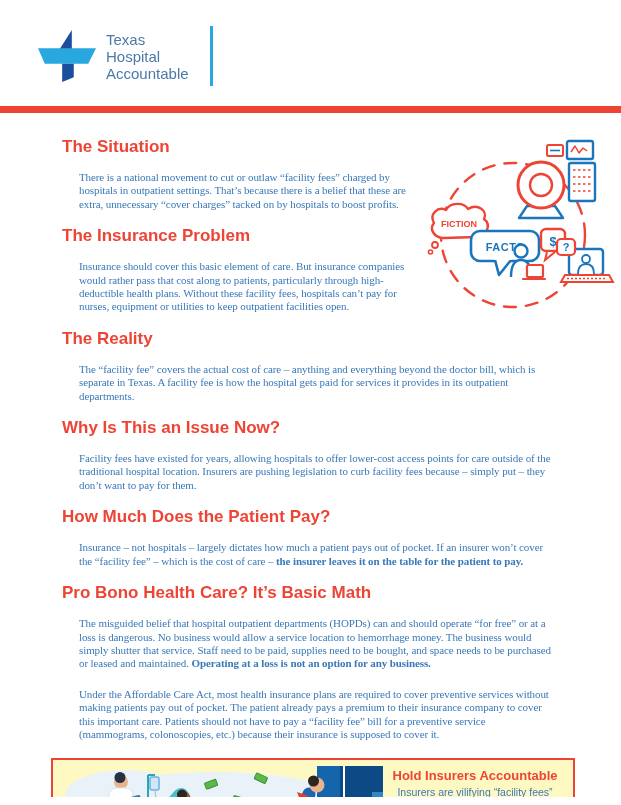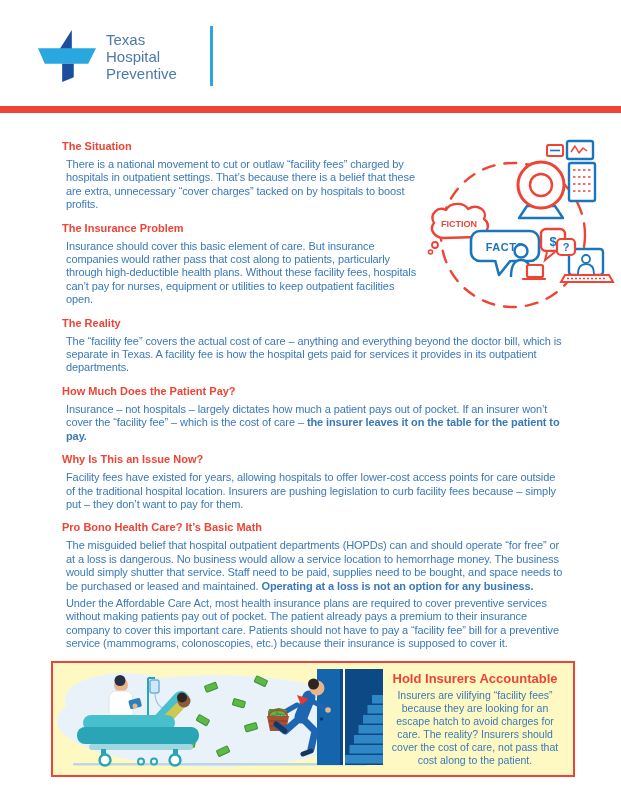--- a/index.html
+++ b/index.html
@@ -12,23 +12,23 @@
   .logo-mark{flex:0 0 auto;}
   .logo-text{margin-left:10px;width:100px;font-size:15px;line-height:17px;color:#4b7aa9;}
   .divider{width:3px;height:60px;background:#29a8e0;margin:0 16px 0 4px;flex:0 0 auto;}
   .title-block{padding-top:2px;}
   .doc-title{font-size:20px;font-weight:bold;color:#1b75bc;letter-spacing:-0.2px;}
   .doc-subtitle{font-size:18px;font-style:italic;color:#ee4436;margin-top:4px;}
   .red-bar{width:621px;height:7px;background:#ee4436;margin-top:14px;}
   
   .content{padding:26px 51px 0 62px;}
   .illu-top{float:right;width:190px;height:172px;margin:0 -45px 4px 8px;}
-  .sec-h{margin:9px 0 1px 0;font-size:11px;line-height:15px;font-weight:bold;color:#ee4436;}
+  .sec-h{margin:9px 0 1px 0;font-size:17px;line-height:15px;font-weight:bold;color:#ee4436;}
   .sec:first-of-type .sec-h{margin-top:0;}
-  .sec-p{margin:4px;font-size:11px;line-height:13.4px;color:#3a79b8;letter-spacing:-0.1px;}
+  .sec-p{margin:17px;font-size:11px;line-height:13.4px;color:#3a79b8;letter-spacing:-0.1px;font-family:Liberation Serif, serif;}
   .sec-p strong{font-weight:bold;color:#3a79b8;}
   
   .callout{
     clear:both;margin:10px 0 8px -11px;width:520px;height:112px;
     border:2px solid #ee4436;display:flex;align-items:center;background:#fef9c3;
   }
   .callout-illu{flex:0 0 auto;margin-left:2px;}
   .callout-text{flex:1;text-align:center;padding:2px 10px 2px 2px;}
   .callout-title{font-size:13px;font-weight:bold;color:#ee4436;margin-bottom:3px;}
   .callout-body{font-size:10.5px;line-height:13px;color:#3a79b8;}
@@ -43,21 +43,21 @@
 
   <div class="header">
     <svg class="logo-mark" width="58" height="58" viewBox="0 0 60 60">
       <polygon points="21,25 35,3 35,25" fill="#1b4f9e"></polygon>
       <polygon points="0,22 60,22 52,38 7,38" fill="#29a8e0"></polygon>
       <polygon points="25,38 37,38 37,52 25,57" fill="#1b4f9e"></polygon>
     </svg>
     <div class="logo-text">
       <div>Texas</div>
       <div>Hospital</div>
-      <div>Preventive</div>
+      <div>Accountable</div>
     </div>
     <div class="divider"></div>
   </div>
   <div class="red-bar"></div>
 
   <div class="content">
 
     <svg class="illu-top" viewBox="0 0 190 172">
       <circle cx="88" cy="96" r="72" fill="none" stroke="#ee4436" stroke-width="2.4" stroke-dasharray="12 10" stroke-linecap="round"></circle>
 
@@ -122,26 +122,26 @@
     </section>
     <section class="sec">
       <h3 class="sec-h">The Insurance Problem</h3>
       <p class="sec-p"><span>Insurance should cover this basic element of care. But insurance companies would rather pass that cost along to patients, particularly through high-deductible health plans. Without these facility fees, hospitals can’t pay for nurses, equipment or utilities to keep outpatient facilities open.</span><strong></strong></p>
     </section>
     <section class="sec">
       <h3 class="sec-h">The Reality</h3>
       <p class="sec-p"><span>The “facility fee” covers the actual cost of care – anything and everything beyond the doctor bill, which is separate in Texas. A facility fee is how the hospital gets paid for services it provides in its outpatient departments.</span><strong></strong></p>
     </section>
     <section class="sec">
+      <h3 class="sec-h">Why Is This an Issue Now?</h3>
+      <p class="sec-p"><span>Facility fees have existed for years, allowing hospitals to offer lower-cost access points for care outside of the traditional hospital location. Insurers are pushing legislation to curb facility fees because – simply put – they don’t want to pay for them.</span><strong></strong></p>
+    </section>
+    <section class="sec">
       <h3 class="sec-h">How Much Does the Patient Pay?</h3>
       <p class="sec-p"><span>Insurance – not hospitals – largely dictates how much a patient pays out of pocket. If an insurer won’t cover the “facility fee” – which is the cost of care – </span><strong>the insurer leaves it on the table for the patient to pay.</strong></p>
-    </section>
-    <section class="sec">
-      <h3 class="sec-h">Why Is This an Issue Now?</h3>
-      <p class="sec-p"><span>Facility fees have existed for years, allowing hospitals to offer lower-cost access points for care outside of the traditional hospital location. Insurers are pushing legislation to curb facility fees because – simply put – they don’t want to pay for them.</span><strong></strong></p>
     </section>
     <section class="sec">
       <h3 class="sec-h">Pro Bono Health Care? It’s Basic Math</h3>
       <p class="sec-p"><span>The misguided belief that hospital outpatient departments (HOPDs) can and should operate “for free” or at a loss is dangerous. No business would allow a service location to hemorrhage money. The business would simply shutter that service. Staff need to be paid, supplies need to be bought, and space needs to be purchased or leased and maintained. </span><strong>Operating at a loss is not an option for any business.</strong></p>
     </section>
     <section class="sec">
       <p class="sec-p"><span>Under the Affordable Care Act, most health insurance plans are required to cover preventive services without making patients pay out of pocket. The patient already pays a premium to their insurance company to cover this important care. Patients should not have to pay a “facility fee” bill for a preventive service (mammograms, colonoscopies, etc.) because their insurance is supposed to cover it.</span><strong></strong></p>
     </section>
 
     <div class="callout">

